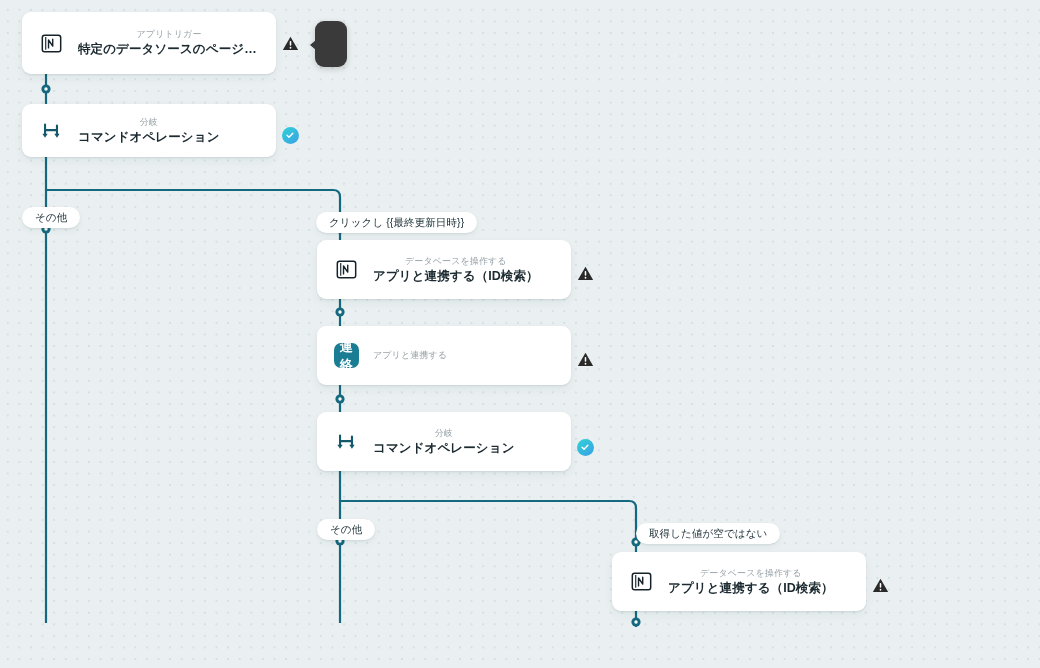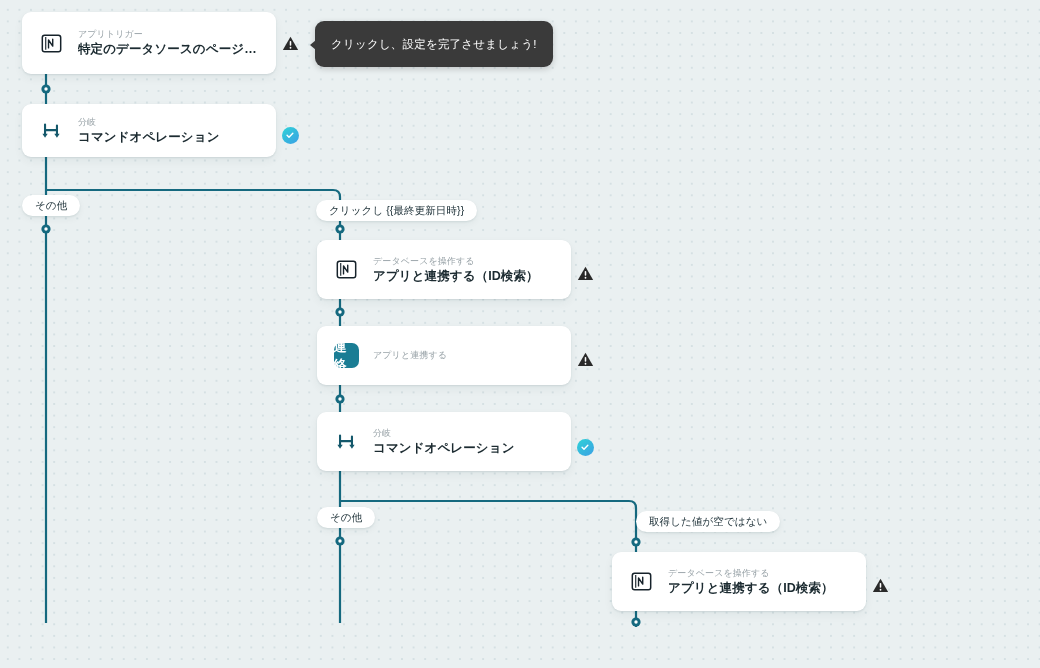--- a/index.html
+++ b/index.html
@@ -18,20 +18,21 @@
     background-size: 11.6px 11.6px;
     background-position: 2px 4px;
     position: relative;
   }
 
   #canvas {
     position: absolute;
     inset: 0;
     width: 1040px;
     height: 668px;
+    text-align: center;
   }
 
   
   #edges {
     position: absolute;
     left: 0; top: 0;
     width: 1040px;
     height: 668px;
     pointer-events: none;
   }
@@ -111,20 +112,21 @@
     border-radius: 11px;
     height: 21px;
     display: flex;
     align-items: center;
     padding: 0 13px;
     font-size: 10.5px;
     color: #20333a;
     white-space: nowrap;
     box-shadow: 0 1px 2px rgba(22,50,60,0.09), 0 3px 7px rgba(22,50,60,0.05);
     letter-spacing: 0.1px;
+    margin-top: 12px;
   }
 
   
   #tooltip {
     position: absolute;
     left: 315px;
     top: 21px;
     height: 46px;
     background: #3a3a3a;
     border-radius: 9px;
@@ -238,21 +240,20 @@
   <div class="status" style="left:281px; top:34px;">
     <svg width="17" height="17" viewBox="0 0 20 20" xmlns="http://www.w3.org/2000/svg">
       <path d="M10 2.2 L19 17.6 L1 17.6 Z" fill="#2a2a2a"></path>
       <rect x="9.1" y="7.2" width="1.8" height="5.4" rx="0.8" fill="#ffffff"></rect>
       <circle cx="10" cy="15" r="1.05" fill="#ffffff"></circle>
     </svg>
   </div>
 
   <div id="tooltip">
     <span class="tip-arrow"></span>
-    <span>クリックし、設定を完了させましょう!</span>
   </div>
 
   <div class="card" style="left:22px; top:104px; width:254px; height:53px;">
     <span class="card-icon">
       <svg width="22" height="22" viewBox="0 0 24 24" xmlns="http://www.w3.org/2000/svg">
         <path d="M5.5 5 L5.5 11 L18.5 11 L18.5 6" stroke="#14586b" stroke-width="2.3" fill="none" stroke-linecap="round" stroke-linejoin="round"></path>
         <path d="M5.5 11 L5.5 15.5" stroke="#14586b" stroke-width="2.3" stroke-linecap="round"></path>
         <path d="M18.5 11 L18.5 15.5" stroke="#14586b" stroke-width="2.3" stroke-linecap="round"></path>
         <path d="M2.6 15 L5.5 19.4 L8.4 15 Z" fill="#14586b"></path>
         <path d="M15.6 15 L18.5 19.4 L21.4 15 Z" fill="#14586b"></path>

